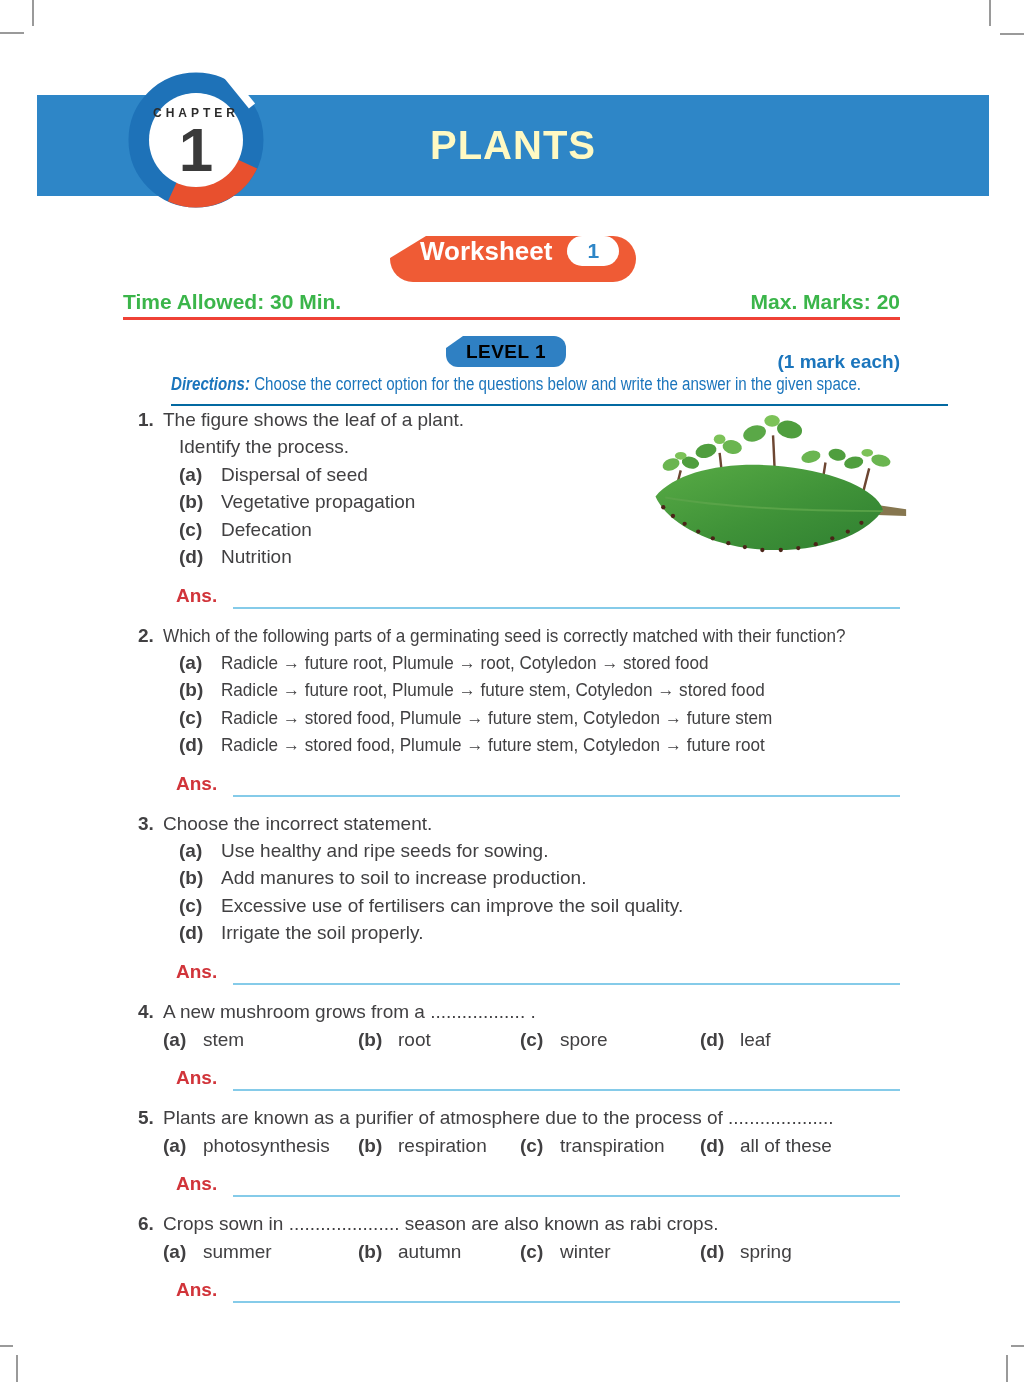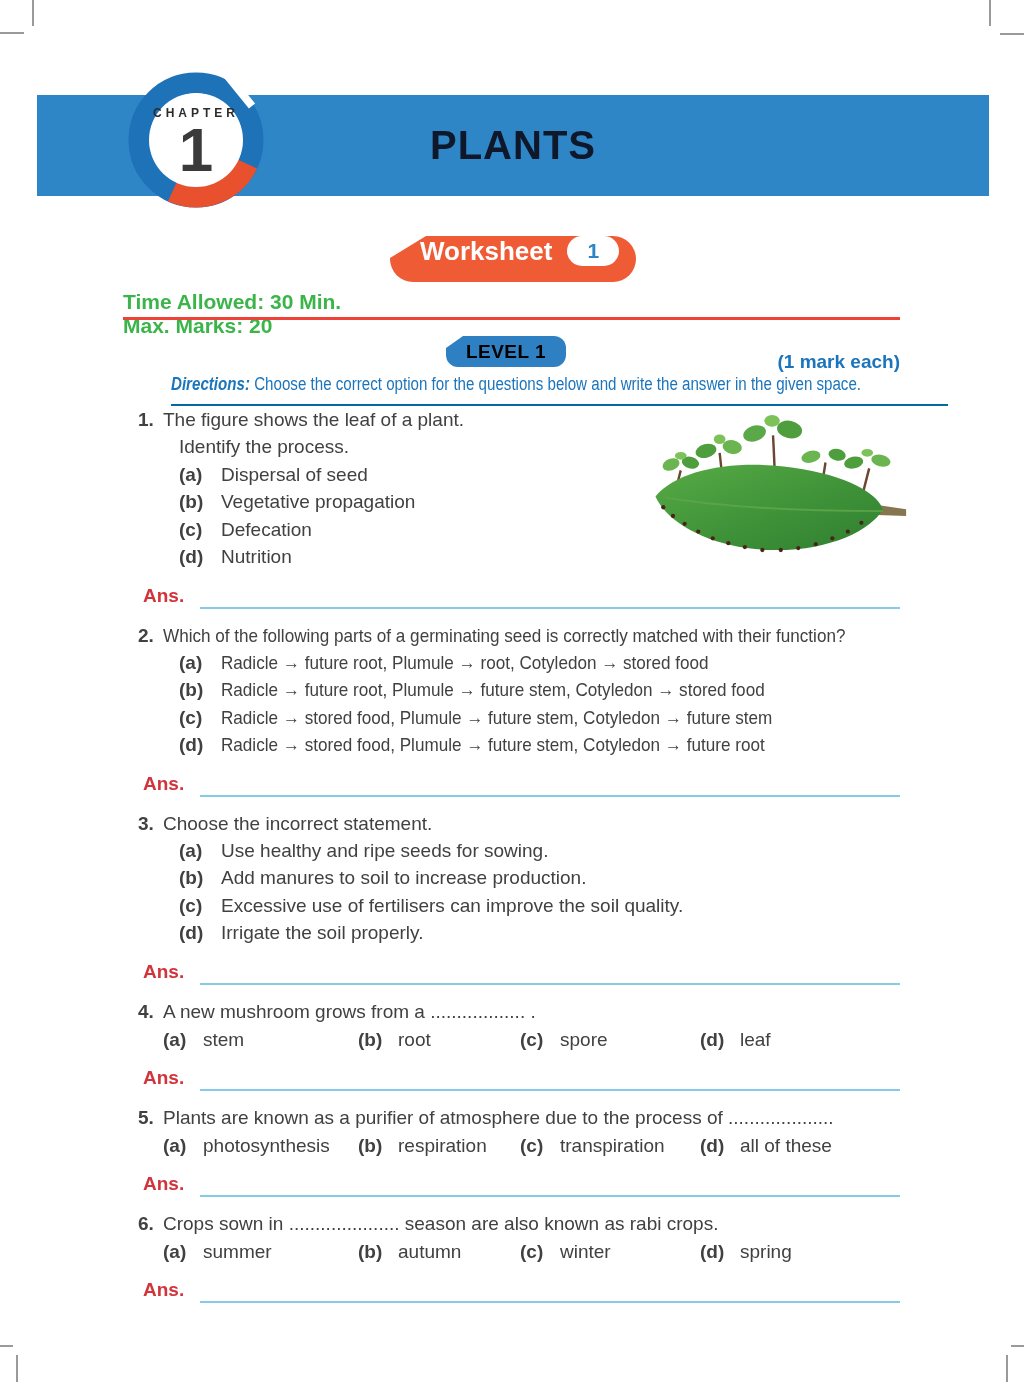--- a/index.html
+++ b/index.html
@@ -13,21 +13,21 @@
   .m-tl-h { left:0; top:32px; width:24px; height:2px; }
   .m-tr-v { left:989px; top:0; width:2px; height:26px; }
   .m-tr-h { right:0; top:33px; width:24px; height:2px; }
   .m-bl-h { left:0; top:1345px; width:13px; height:2px; }
   .m-bl-v { left:16px; top:1355px; width:2px; height:27px; }
   .m-br-h { right:0; top:1345px; width:13px; height:2px; }
   .m-br-v { left:1006px; top:1355px; width:2px; height:27px; }
 
   
   .banner { position:absolute; left:37px; top:95px; width:952px; height:101px; background:#2e86c7; }
-  .banner-title { width:100%; text-align:center; line-height:101px; color:#0f172a;
+  .banner-title { width:100%; text-align:center; line-height:101px; color:#fef9c3;
                   font-size:40px; font-weight:700; letter-spacing:1px; }
 
   
   .chapter-badge { position:absolute; left:120px; top:66px; width:152px; height:158px; }
   .chapter-badge svg { position:absolute; left:0; top:0; }
   .chapter-word { position:absolute; top:40px; left:0; right:0; text-align:center;
                   font-size:12px; letter-spacing:4px; color:#2b2b2b; font-weight:700; }
   .chapter-num  { position:absolute; top:53px; left:0; right:0; text-align:center;
                   font-size:62px; font-weight:800; color:#3a3a3a; line-height:1; }
 
@@ -36,21 +36,21 @@
     background:#ef5b35; border-radius:23px; display:flex; align-items:flex-start;
     padding:0 10px 0 30px; box-sizing:border-box;
     clip-path:polygon(36px 0, 100% 0, 100% 100%, 0 100%, 0 22px); }
   .worksheet-label { color:#fff; font-size:26px; font-weight:700; }
   .worksheet-pill { margin-left:15px; background:#fff; width:52px; height:30px; border-radius:15px;
     display:flex; align-items:center; justify-content:center; }
   .worksheet-num { color:#2e86c7; font-size:21px; font-weight:700; }
 
   
   .meta-row { position:absolute; top:290px; left:123px; width:777px; display:flex;
-    justify-content:space-between; color:#3bb54a; font-weight:700; font-size:21px;flex-direction:column; }
+    justify-content:space-between; color:#3bb54a; font-weight:700; font-size:21px; }
   .red-rule { position:absolute; top:317px; left:123px; width:777px; height:3px; background:#ef4136; }
 
   
   .level-badge { position:absolute; left:446px; top:336px; width:120px; height:31px; background:#2f80c3;
     border-radius:12px; clip-path:polygon(17px 0, 100% 0, 100% 100%, 0 100%, 0 12px);
     display:flex; align-items:center; justify-content:center; }
   .level-label { color:#000000; font-size:19px; font-weight:700; letter-spacing:0.5px; }
   .marks-note { position:absolute; top:351px; right:124px; color:#1b75bc; font-weight:700; font-size:19px; }
 
   
@@ -67,21 +67,21 @@
   .q-text { white-space:nowrap; }
   .condense { display:inline-block; white-space:nowrap; transform:scaleX(0.9); transform-origin:left center; }
   .opts-stacked { margin-left:40px; }
   .opt-row { display:flex; line-height:27.5px;margin-left:16px; }
   .opt-key { font-weight:700; width:42px; flex:none; }
   .opt-text { white-space:nowrap; }
   .opts-inline { display:grid; grid-template-columns:195px 162px 180px 1fr;
     margin-left:40px; line-height:27px; margin-top:1px; }
   .opt-cell { display:flex; }
   .opt-cell .opt-key { width:40px; }
-  .ans-row { display:flex; align-items:flex-end; margin:11px 0 13px 20px; line-height:27px; }
+  .ans-row { display:flex; align-items:flex-end; margin:11px 0 13px 53px; line-height:27px; }
   .ans-label { font-weight:700; color:#d1343a; flex:none; }
   .ans-line { flex:1; border-bottom:2px solid #85cbe9; margin-left:16px; height:24px; }
   .leaf-figure { position:absolute; right:-10px; top:8px; width:272px; height:auto; }
 </style>
 </head>
 <body>
 
 <div class="page">
 
   <div class="mark m-tl-v"></div>

